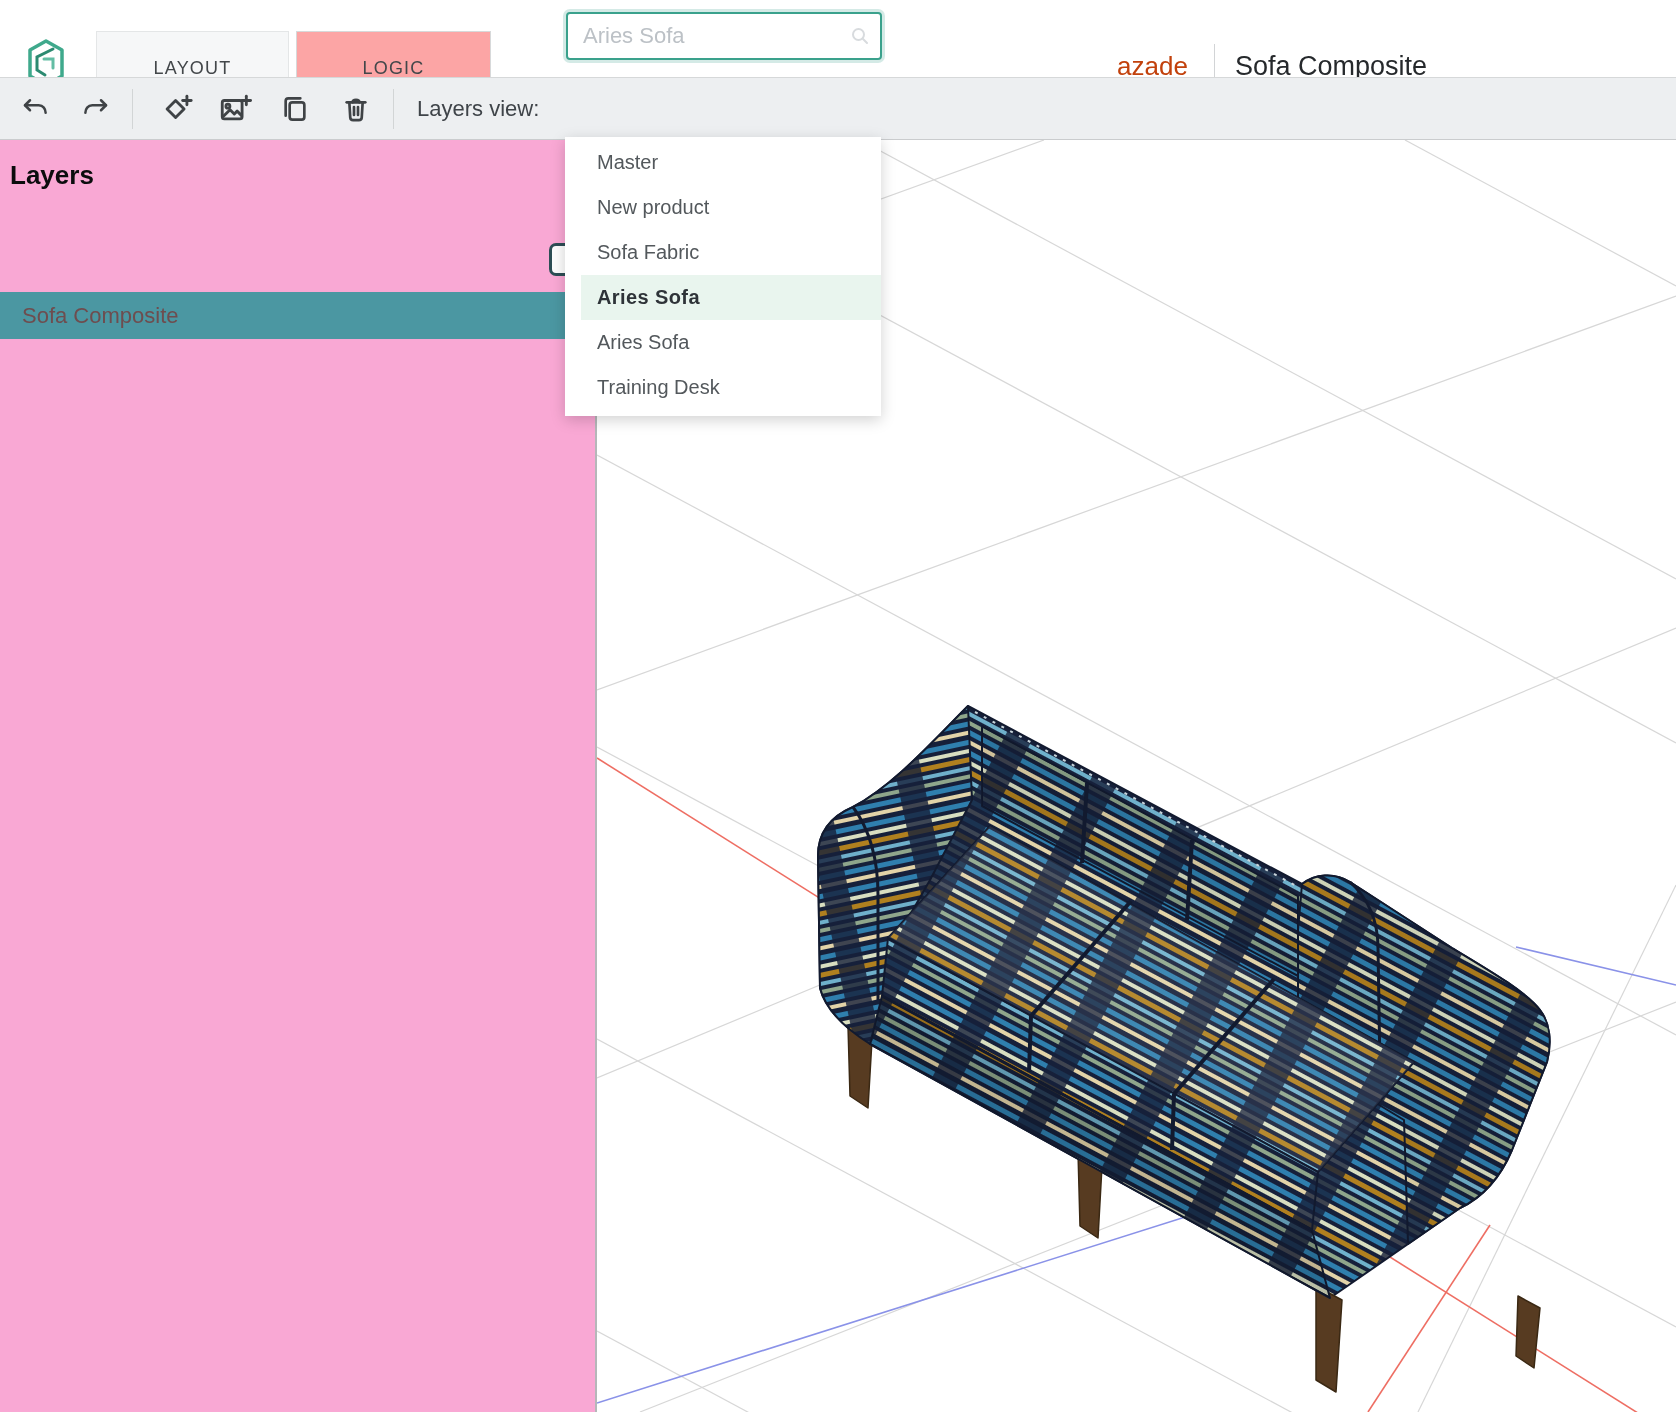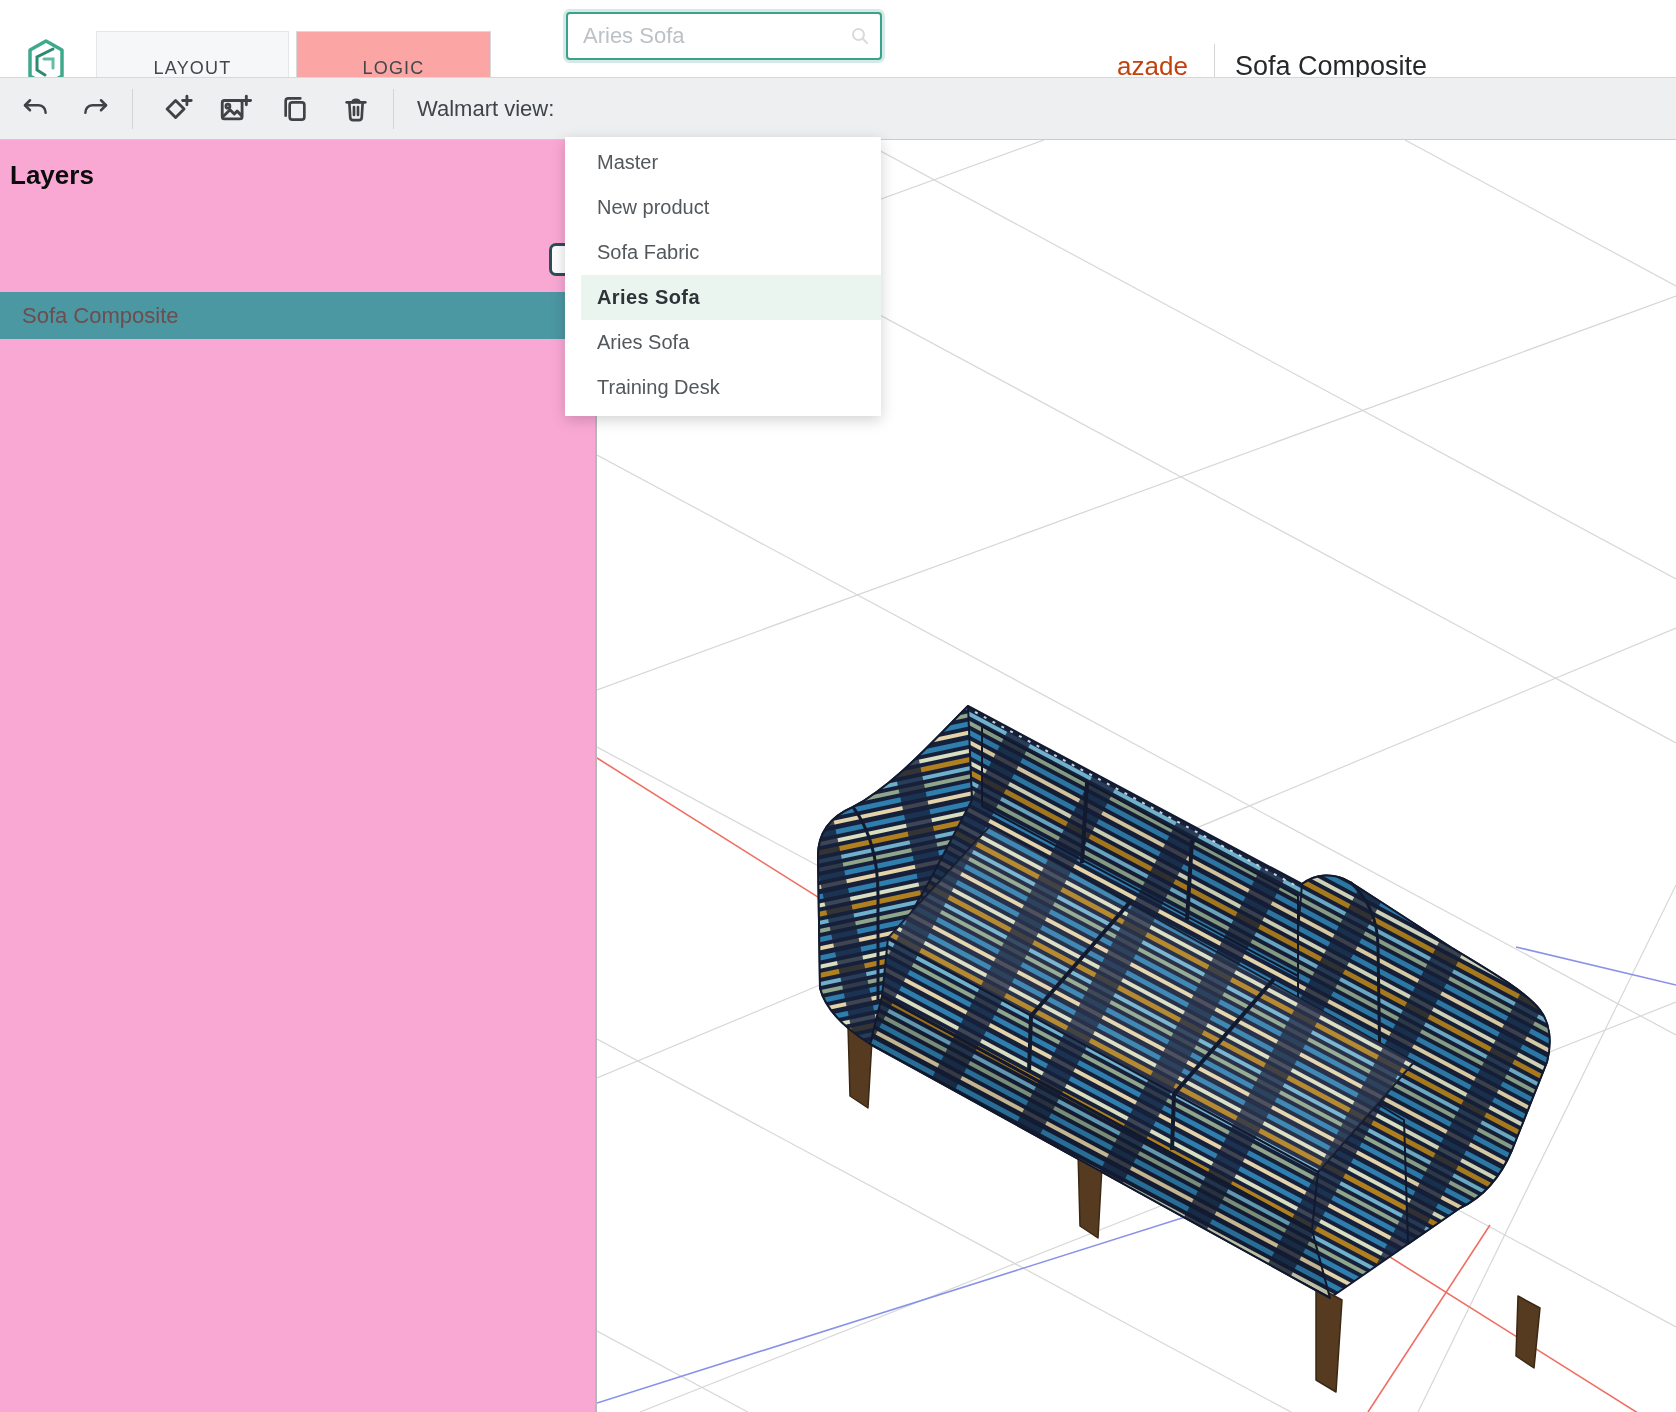--- a/index.html
+++ b/index.html
@@ -110,21 +110,21 @@
     <div class="tbtn" style="left:339px">
       <svg width="32" height="32" viewBox="0 0 24 24">
         <path d="M5 7 H19"></path>
           <path d="M9.5 7 C9.5 4.6 14.5 4.6 14.5 7"></path>
         <path d="M7 7 L7.7 18.5 C7.8 19.6 8.7 20.4 9.8 20.4 H14.2 C15.3 20.4 16.2 19.6 16.3 18.5 L17 7"></path>
         <path d="M10.5 10.5 V16.5"></path>
           <path d="M13.5 10.5 V16.5"></path>
       </svg>
     </div>
     <div class="tb-sep" style="left:393px"></div>
-    <div class="pv-label">Walmart view:</div>
+    <div class="pv-label">Layers view:</div>
   </div>
 
   <div class="pv-input-wrap">
     <input class="pv-input" type="text" placeholder="Aries Sofa" style="">
     <svg class="search-glyph" width="20" height="20" viewBox="0 0 20 20">
       <circle cx="8.5" cy="8.5" r="5.5" fill="none" stroke="#d8dbde" stroke-width="2"></circle>
       <path d="M12.8 12.8 L17 17" stroke="#d8dbde" stroke-width="2" stroke-linecap="round"></path>
     </svg>
   </div>
 

